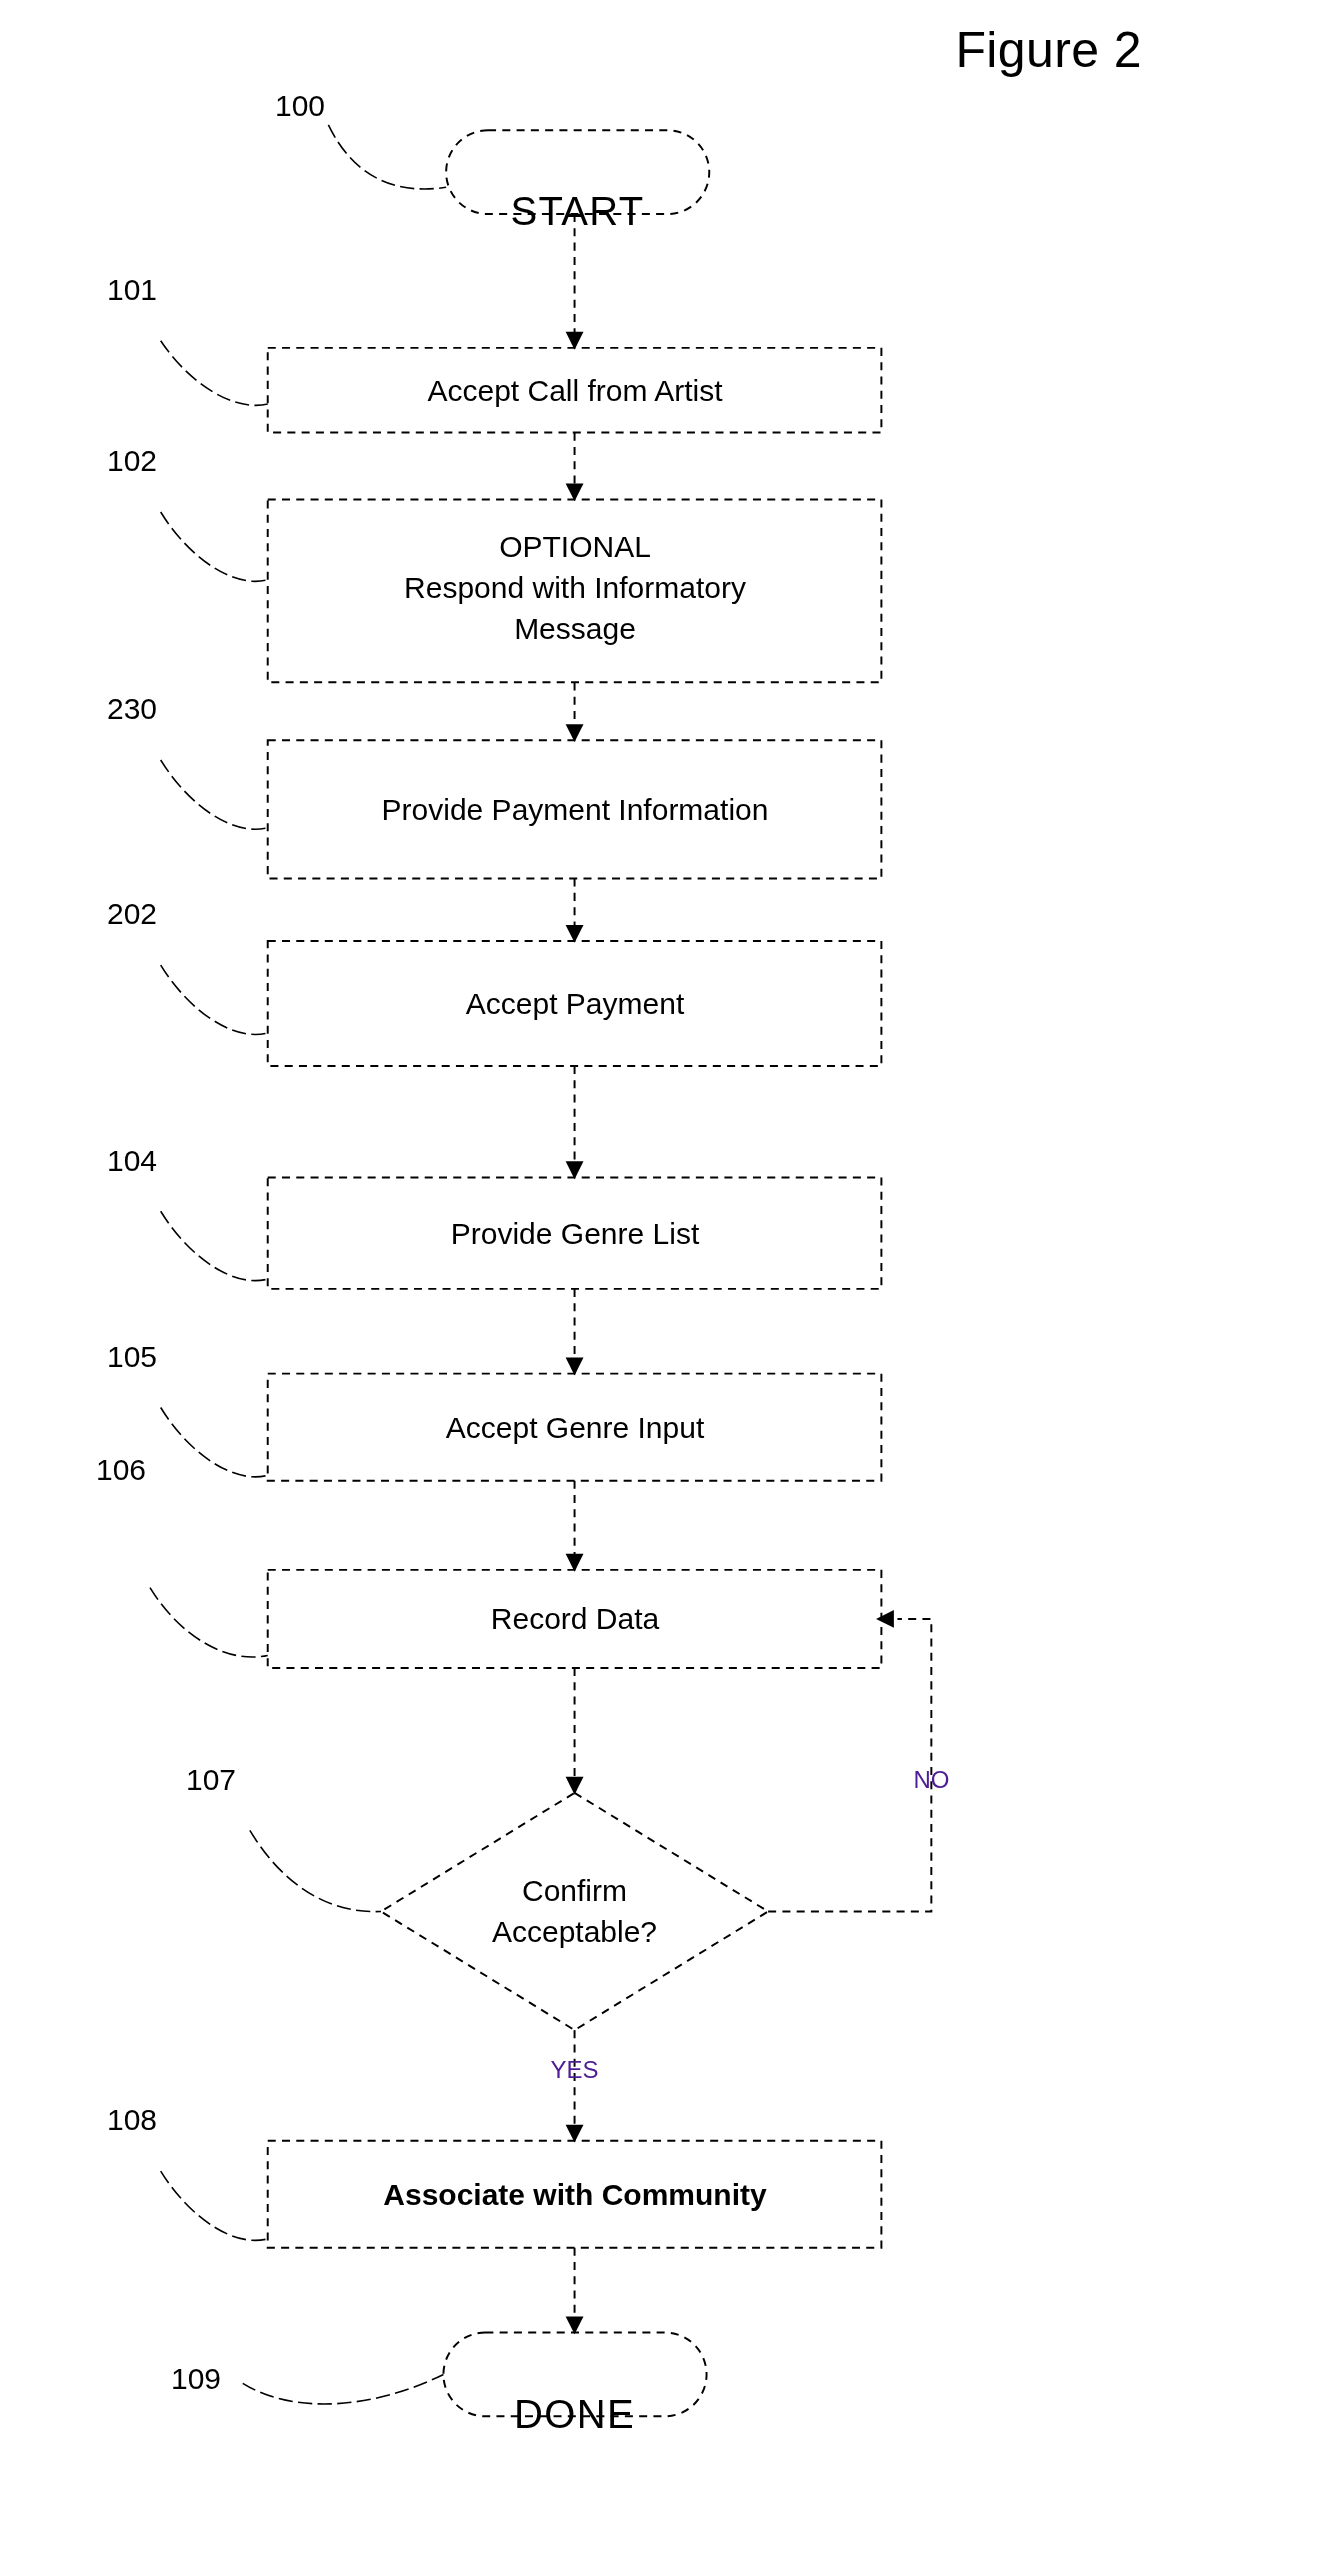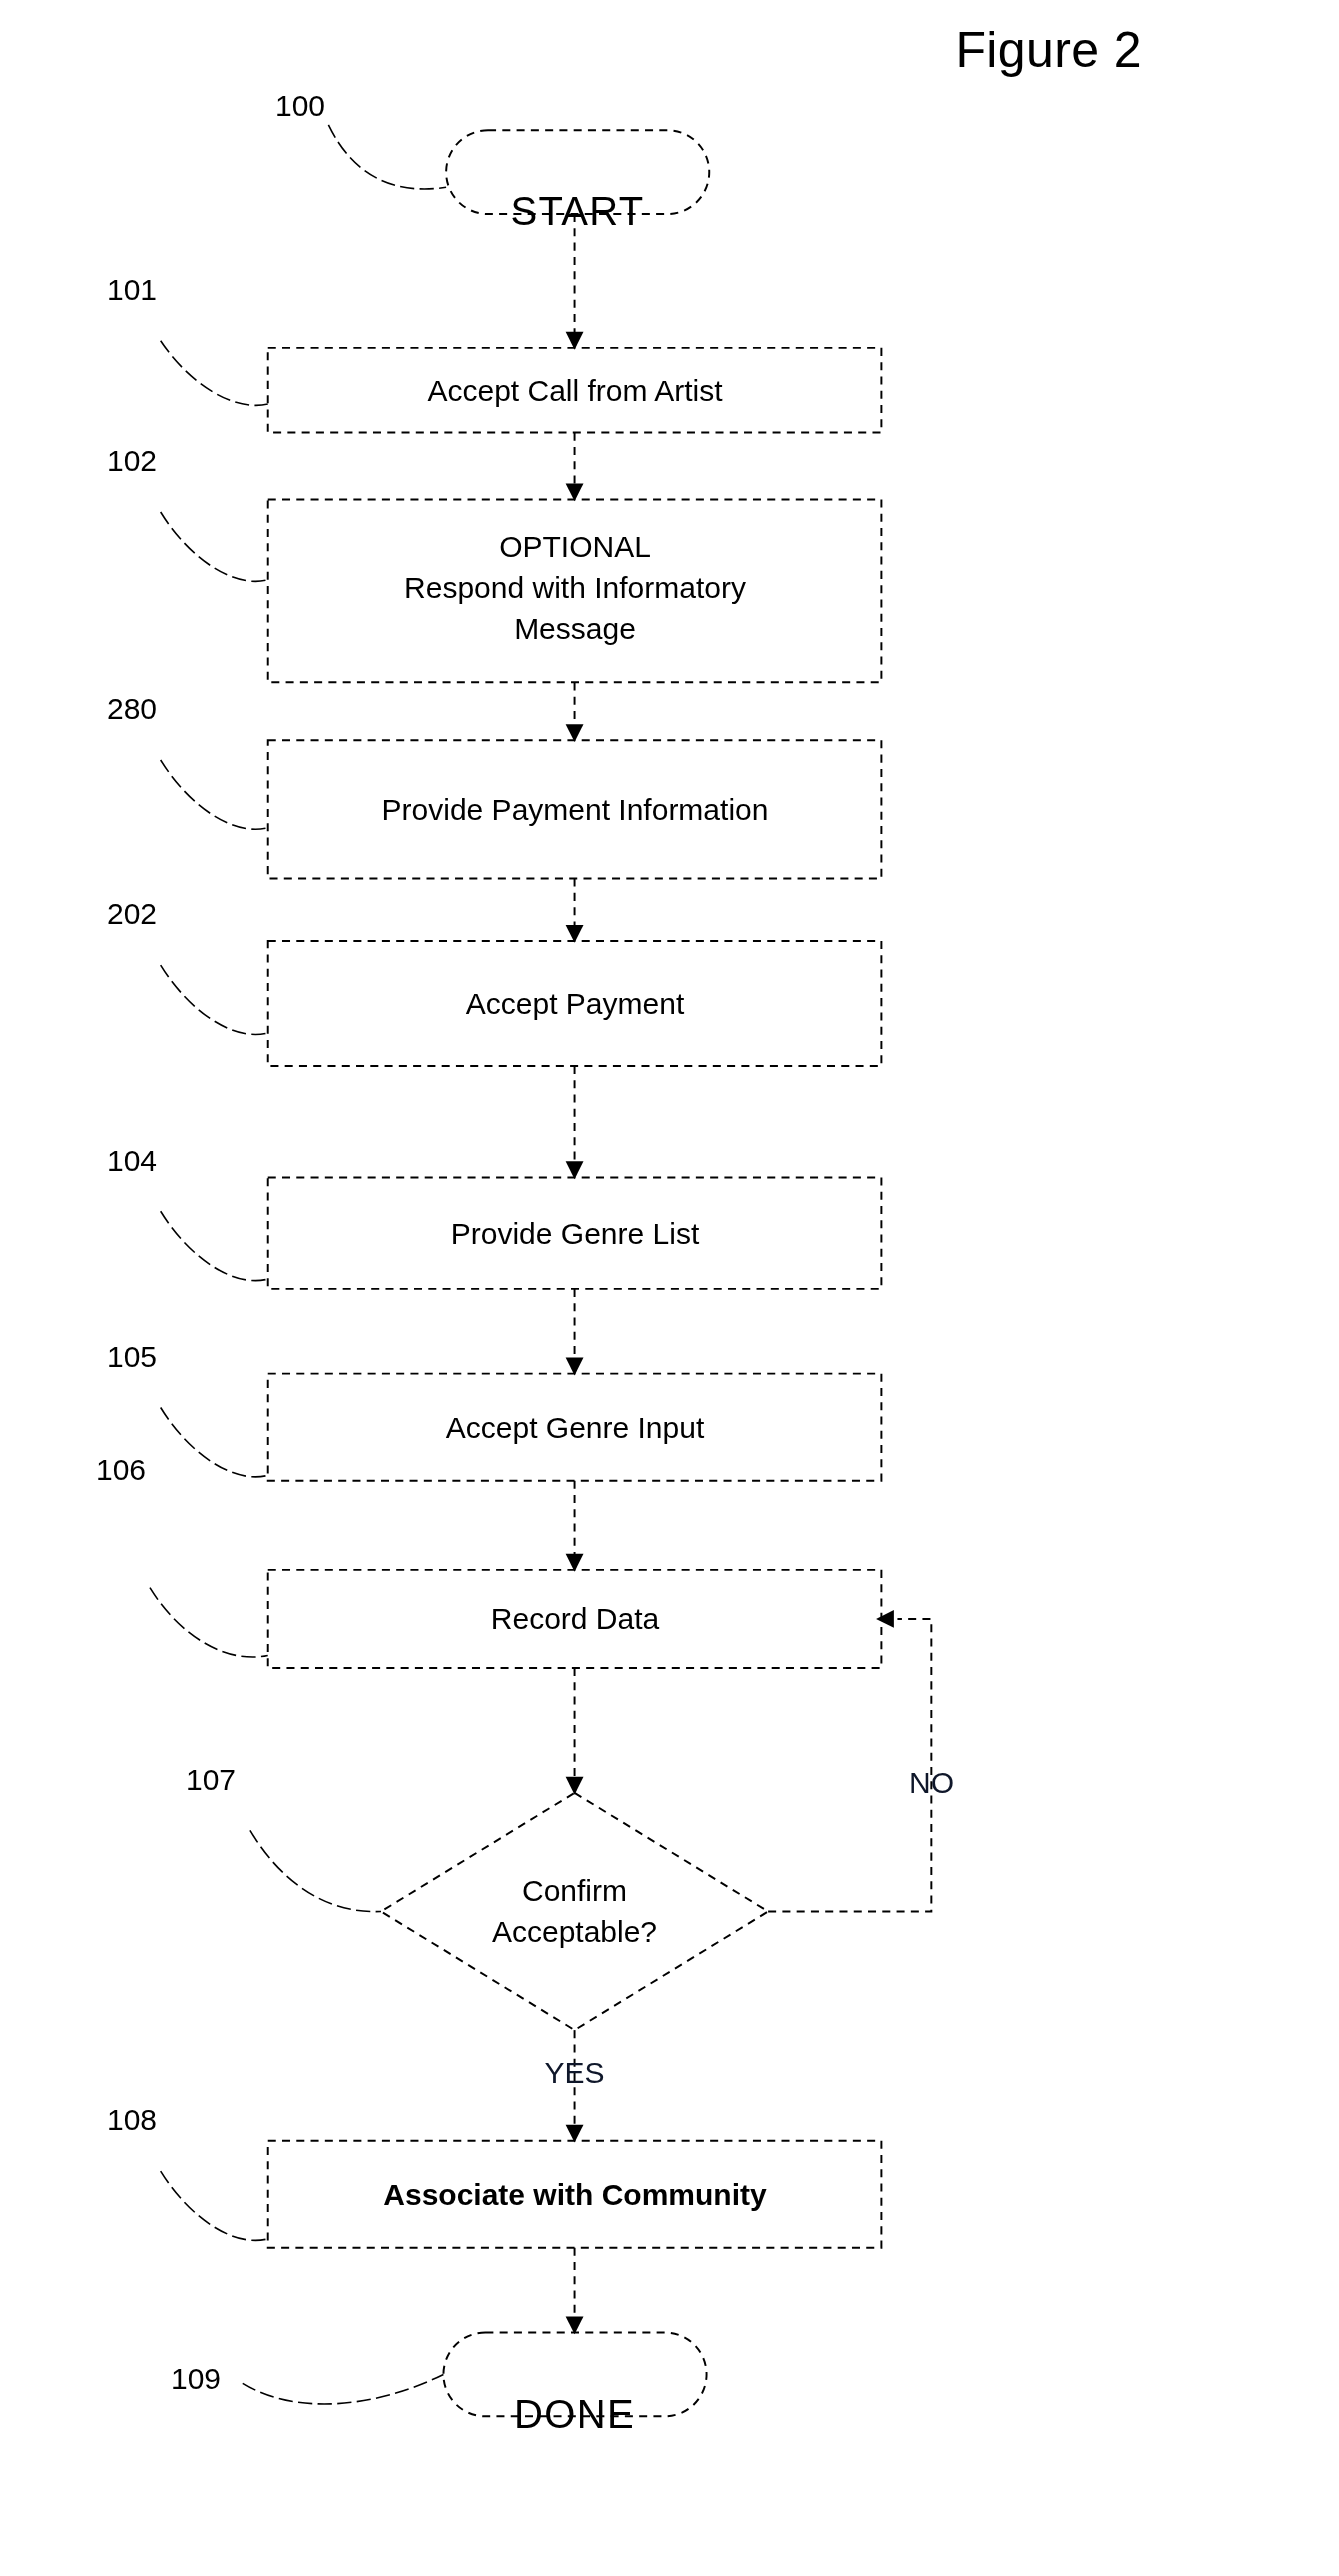--- a/index.html
+++ b/index.html
@@ -23,21 +23,21 @@
     white-space:pre-line; pointer-events:none;
   }
   .terminal-label{
     position:absolute; text-align:center;
     font-size:40px; letter-spacing:1.3px; color:#000;margin-top:36px;
   }
   .ref-num{
     position:absolute; font-size:30px; color:#000; text-align:left;
   }
   .edge-label{
-    position:absolute; font-size:30px; color:#0f172a; text-align:center;
+    position:absolute; font-size:24px; color:#4c1d95; text-align:center;
   }
 </style>
 </head>
 <body>
 
 <div id="figure-title">Figure 2</div>
 
 <svg id="diagram-svg" viewBox="0 0 1502 2888" xmlns="http://www.w3.org/2000/svg">
   <defs>
     <marker id="arrow" viewBox="0 0 12 12" refX="6" refY="11" markerWidth="12" markerHeight="12" orient="auto-start-reverse">
@@ -146,21 +146,21 @@
 
 <div class="terminal-label" style="left:443px;top:2356px;width:263px;">DONE</div>
 
 <div class="edge-label" style="left:878px;top:1766px;width:107px;">NO</div>
 
 <div class="edge-label" style="left:521px;top:2056px;width:107px;">YES</div>
 
 <div class="ref-num" style="left:275px;top:55px;margin-top:34px;">100</div>
 <div class="ref-num" style="left:107px;top:273px;">101</div>
 <div class="ref-num" style="left:107px;top:444px;">102</div>
-<div class="ref-num" style="left:107px;top:692px;">280</div>
+<div class="ref-num" style="left:107px;top:692px;">230</div>
 <div class="ref-num" style="left:107px;top:897px;">202</div>
 <div class="ref-num" style="left:107px;top:1144px;">104</div>
 <div class="ref-num" style="left:107px;top:1340px;">105</div>
 <div class="ref-num" style="left:96px;top:1453px;text-align:center;">106</div>
 <div class="ref-num" style="left:186px;top:1763px;">107</div>
 <div class="ref-num" style="left:107px;top:2103px;">108</div>
 <div class="ref-num" style="left:171px;top:2362px;">109</div>
 
 
 </body></html>

